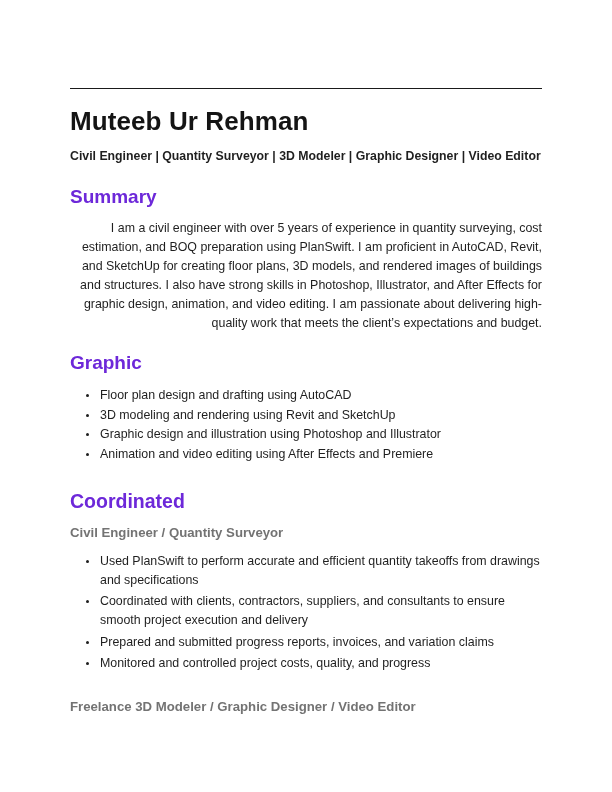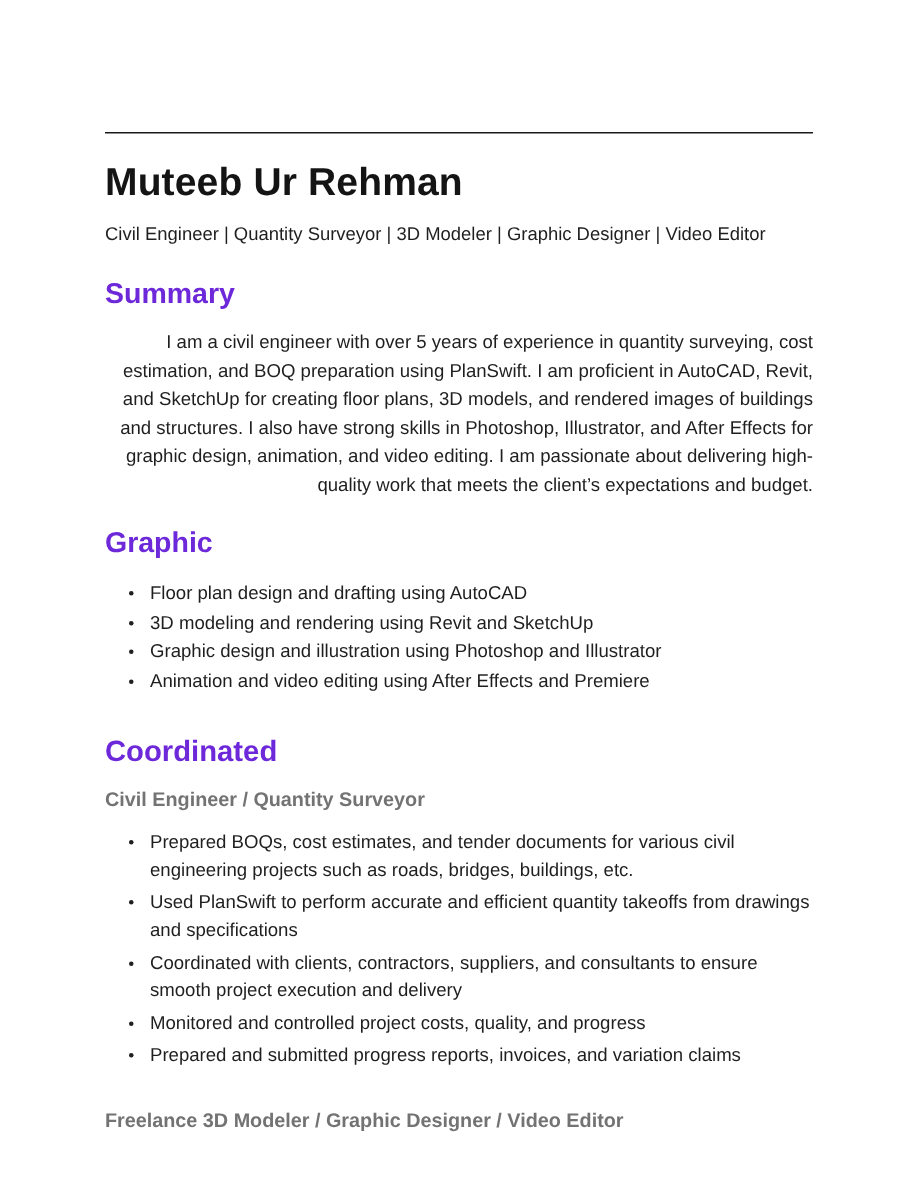--- a/index.html
+++ b/index.html
@@ -37,21 +37,21 @@
   .name {
     font-size: 26px;
     font-weight: bold;
     letter-spacing: 0.1px;
     line-height: 1.1;
     margin: 0 0 13px 0;
     color: #141414;
   }
   .subtitle {
     font-size: 12.3px;
-    font-weight: normal;
+    font-weight: bold;
     line-height: 1.3;
     margin: 0 0 21px 0;
     color: #1f1f1f;
   }
   .section {
     margin: 0 0 4px 0;
   }
   .section-title {
     font-size: 19px;
     font-weight: bold;
@@ -138,25 +138,24 @@
         <li>Animation and video editing using After Effects and Premiere</li>
       </ul>
     </section>
 
     <section class="section experience-section">
       <h2 class="section-title experience-title">Coordinated</h2>
 
       <div class="job">
         <div class="job-title">Civil Engineer / Quantity Surveyor</div>
         <ul class="bullets exp-bullets">
-          <li>Prepared BOQs, cost estimates, and tender documents for various civil engineering projects such as roads, bridges, buildings, etc.</li>
           <li>Used PlanSwift to perform accurate and efficient quantity takeoffs from drawings and specifications</li>
           <li>Coordinated with clients, contractors, suppliers, and consultants to ensure smooth project execution and delivery</li>
+          <li>Prepared and submitted progress reports, invoices, and variation claims</li>
           <li>Monitored and controlled project costs, quality, and progress</li>
-          <li>Prepared and submitted progress reports, invoices, and variation claims</li>
         </ul>
       </div>
 
       <div class="job job-second">
         <div class="job-title">Freelance 3D Modeler / Graphic Designer / Video Editor</div>
 
       </div>
 
     </section>
 

